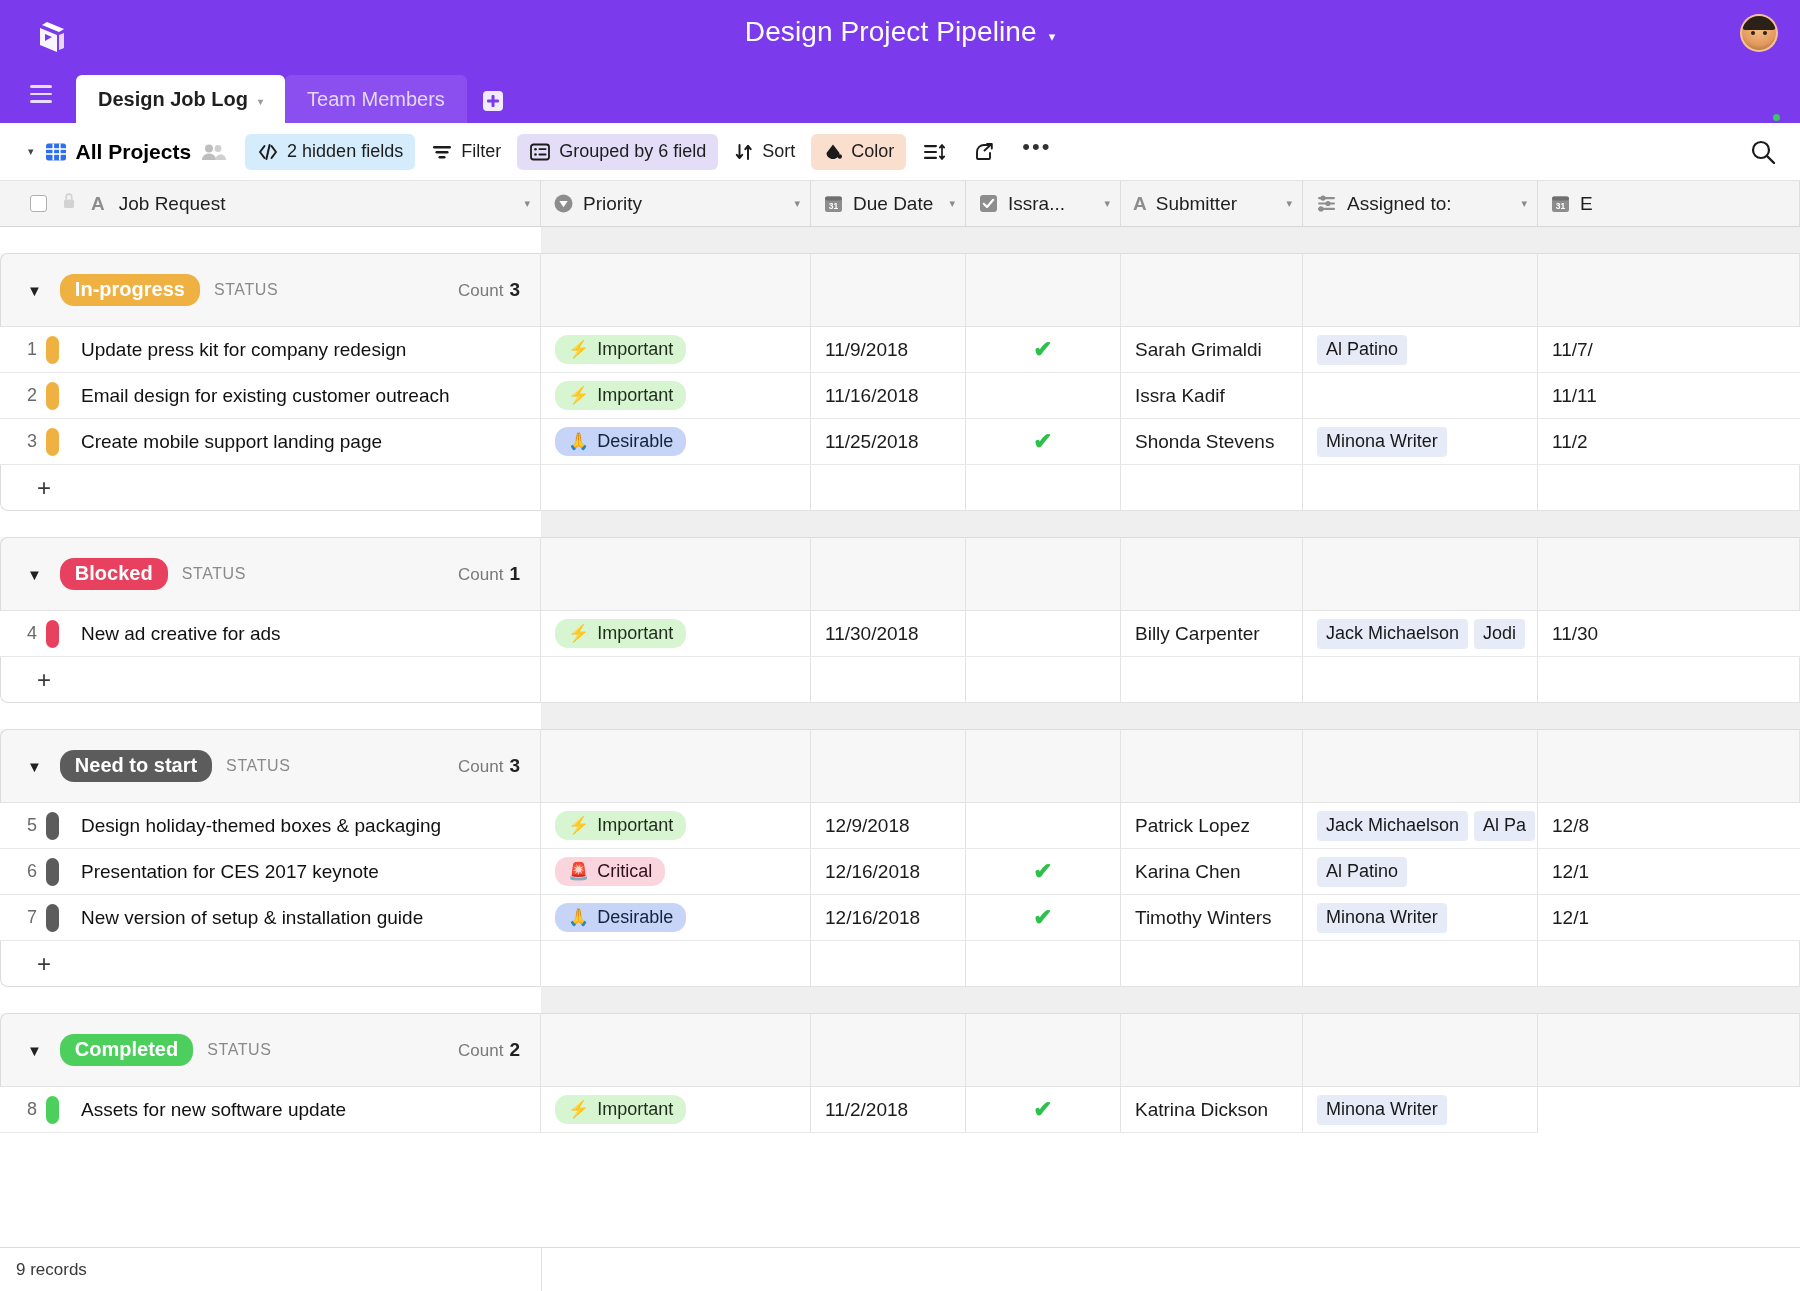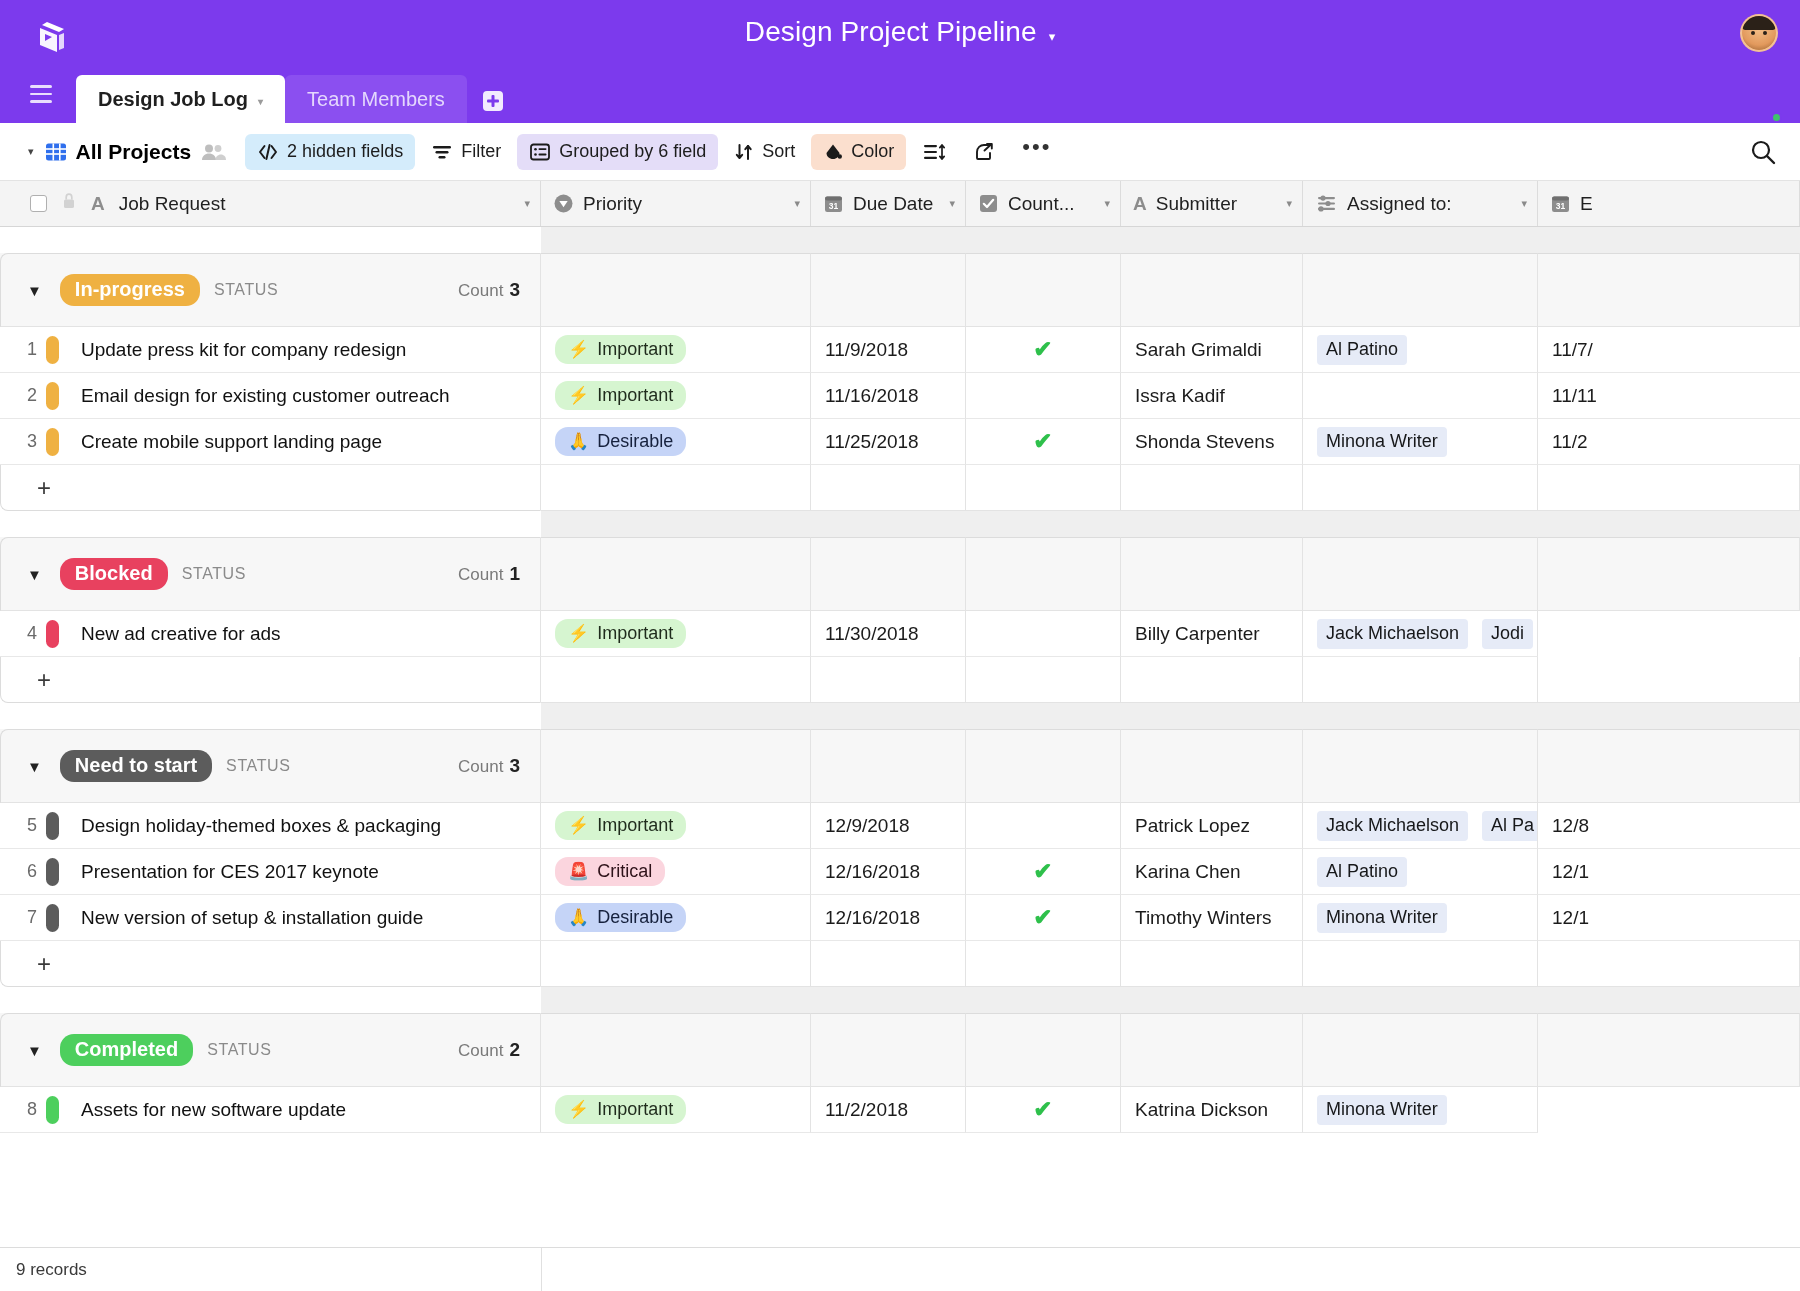--- a/index.html
+++ b/index.html
@@ -377,21 +377,21 @@
   .tag-critical  { background: #fbd5de; color: #2e1219; }
 
   .chip {
     display: inline-flex;
     align-items: center;
     padding: 4px 9px 5px;
     border-radius: 4px;
     background: #e6ebf7;
     font-size: 18px;
     color: #17181a;
-    margin-right: 14px;
+    margin-right: 6px;
     white-space: nowrap;
   }
   .check {
     color: #2ec04b;
     font-size: 23px;
     font-weight: 700;
     width: 100%;
     text-align: center;
   }
   .cell.center { justify-content: center; }
@@ -622,21 +622,21 @@
       <span class="hcaret">▾</span>
     </div>
 
     <div class="hcell c-appr">
       <span class="icon">
         <svg width="21" height="21" viewBox="0 0 21 21">
           <rect x="2" y="2" width="17" height="17" rx="3" fill="#8d8d8d"></rect>
           <path d="M5.8 10.8 L9 14 L15.2 6.8" stroke="#ffffff" stroke-width="2.2" fill="none" stroke-linecap="round" stroke-linejoin="round"></path>
         </svg>
       </span>
-      <span>Count...</span>
+      <span>Issra...</span>
       <span class="hcaret">▾</span>
     </div>
 
     <div class="hcell c-subm">
       <span class="ftype">A</span>
       <span>Submitter</span>
       <span class="hcaret">▾</span>
     </div>
 
     <div class="hcell c-assign">
@@ -788,20 +788,21 @@
             <span>Important</span>
           </span>
         </div>
         <div class="cell" style="width:155px">11/30/2018</div>
         <div class="cell center" style="width:155px"></div>
         <div class="cell" style="width:182px">Billy Carpenter</div>
         <div class="cell" style="width:235px">
           <span class="chip">Jack Michaelson</span>
           <span class="chip">Jodi</span>
         </div>
+        <div class="cell nb" style="width:262px">11/30</div>
       </div>
       <div class="grow">
         <div class="addrow-left">
           <span>+</span>
         </div>
         <div class="addrow-cell" style="width:270px"></div>
         <div class="addrow-cell" style="width:155px"></div>
         <div class="addrow-cell" style="width:155px"></div>
         <div class="addrow-cell" style="width:182px"></div>
         <div class="addrow-cell" style="width:235px"></div>

